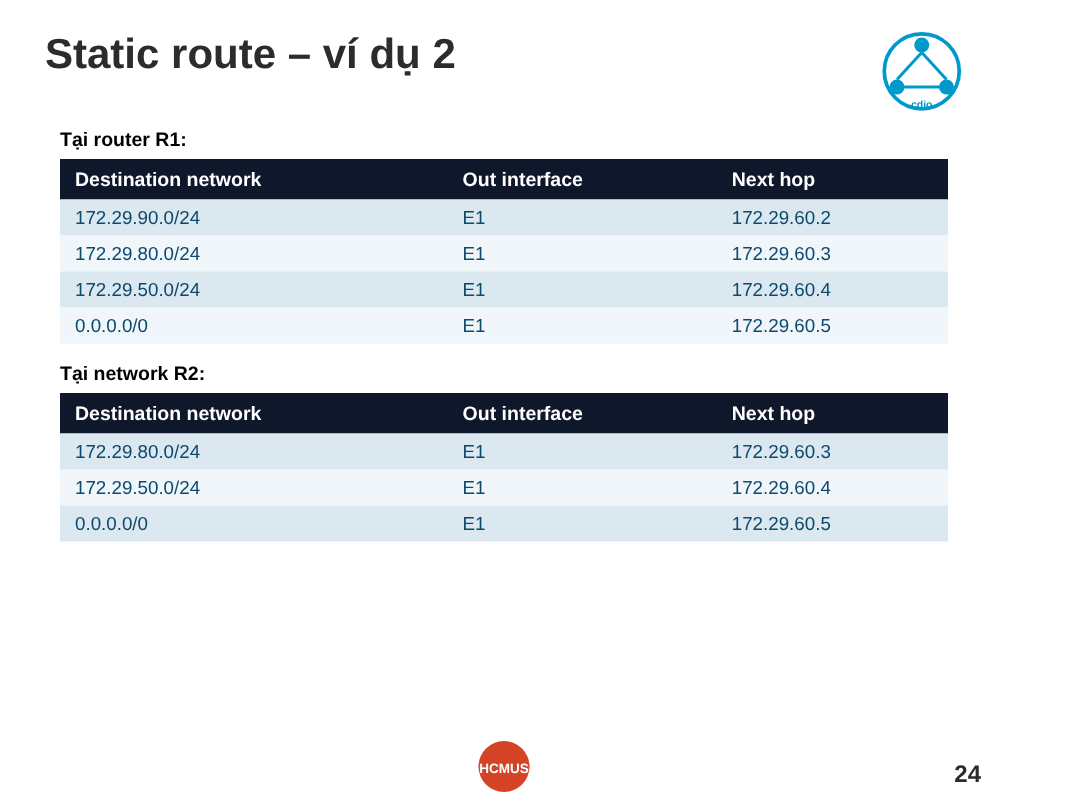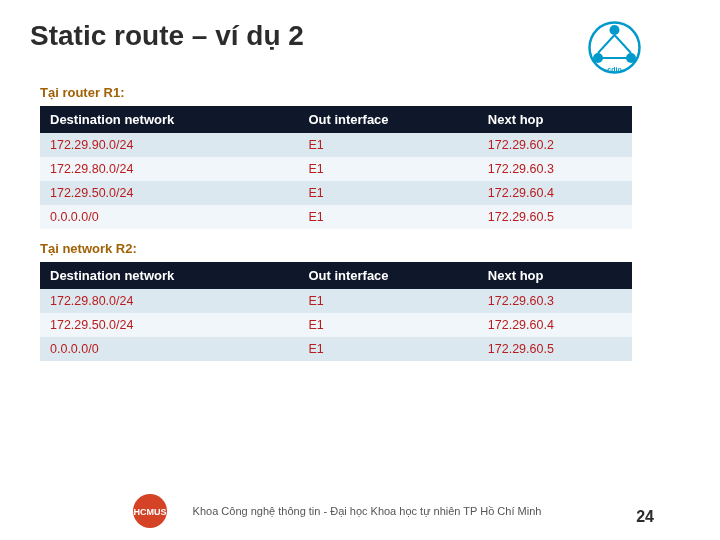--- a/index.html
+++ b/index.html
@@ -38,21 +38,21 @@
     }
 
     .logo-circle {
       width: 55px;
       height: 55px;
     }
 
     .section-label {
       font-size: 13px;
       font-weight: bold;
-      color: #a16207;
+      color: #000000;
       margin-bottom: 6px;
       margin-left: 10px;
     }
 
     .table-wrapper {
       margin-left: 10px;
       margin-right: 10px;
       margin-bottom: 12px;
     }
 
@@ -76,21 +76,21 @@
     tbody tr:nth-child(odd) {
       background-color: #dce8f0;
     }
 
     tbody tr:nth-child(even) {
       background-color: #f0f6fa;
     }
 
     tbody td {
       font-size: 12.5px;
-      color: #b91c1c;
+      color: #0c4a6e;
       padding: 5px 10px;
       text-align: left;
     }
 
     .footer {
       position: absolute;
       bottom: 10px;
       left: 0;
       right: 0;
       display: flex;
@@ -207,18 +207,17 @@
           </tbody>
       </table>
     </div>
   </div>
 
   <div class="footer">
     <svg class="footer-logo" viewBox="0 0 38 38" xmlns="http://www.w3.org/2000/svg">
       <circle cx="19" cy="19" r="17" fill="#cc2200" opacity="0.85"></circle>
       <text x="19" y="23" text-anchor="middle" font-size="9" fill="white" font-family="Arial" font-weight="bold">HCMUS</text>
     </svg>
-    <span class="footer-text">Khoa Công nghệ thông tin - Đại học Khoa học tự nhiên TP Hồ Chí Minh</span>
   </div>
 
   <div class="page-number">24</div>
 
 </div>
 
 </body></html>

